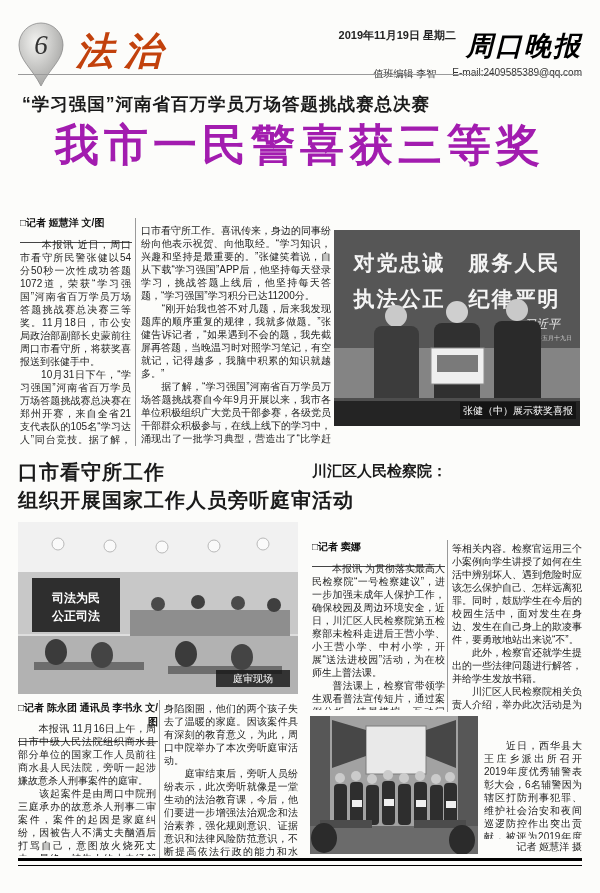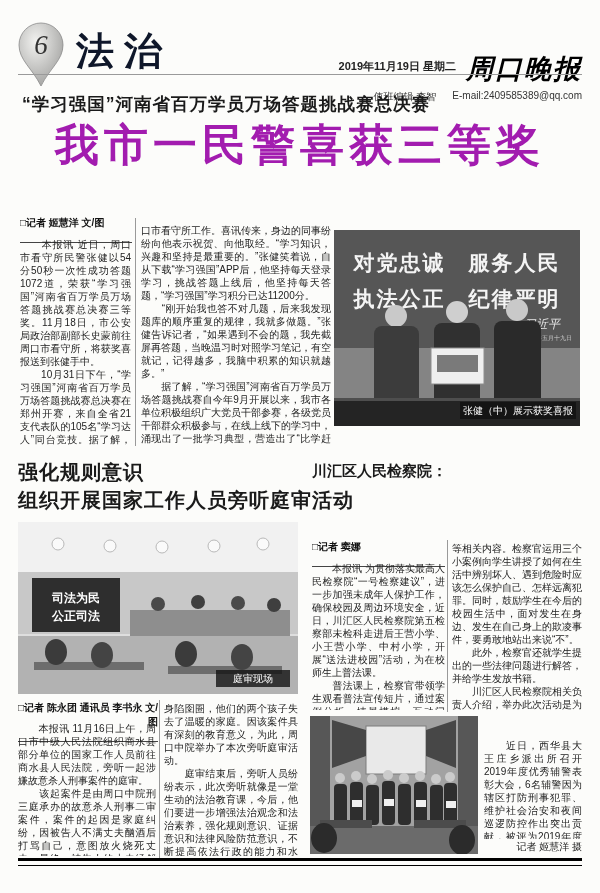--- a/index.html
+++ b/index.html
@@ -11,25 +11,25 @@
   }
   
   .badge-wrap { position:absolute; left:16px; top:22px; width:50px; height:66px; }
   .badge-num {
     position:absolute; left:0; top:0; width:50px; text-align:center;
     font-family:"Liberation Serif", serif; font-style:italic;
     font-size:27px; color:#333; line-height:46px;
   }
   .section-title {
     position:absolute; left:76px; top:26px;
-    font-family:"Liberation Serif", serif; font-weight:bold; 
-    font-size:38px; letter-spacing:10px; color:#0f172a;
+    font-family:"Liberation Serif", serif; font-weight:bold; font-style:italic;
+    font-size:38px; letter-spacing:10px; color:#c2410c;
   }
   .mast-right { position:absolute; right:18px; top:28px; text-align:right; }
-  .mast-line1 { display:flex; align-items:center; justify-content:flex-end; gap:10px;margin-top:23px; }
+  .mast-line1 { display:flex; align-items:flex-start; justify-content:flex-end; gap:10px; }
   .mast-date { font-size:11px; font-weight:bold; color:#222; padding-bottom:5px; }
   .paper-logo {
     font-family:"Liberation Serif", serif; font-weight:bold; font-style:italic;
     font-size:27px; letter-spacing:2px; color:#000;
   }
   .mast-line2 { margin-top:3px; font-size:10px; color:#333; display:flex; gap:16px; justify-content:flex-end; }
   .mast-rule { position:absolute; left:18px; right:18px; top:74px; height:1px; background:#9a9a9a; }
   
   .lead-kicker { position:absolute; left:22px; top:92px; font-size:17.5px; font-weight:bold; letter-spacing:1px; }
   .lead-headline {
@@ -131,21 +131,21 @@
     <rect x="97" y="118" width="53" height="36" fill="#efefef" stroke="#8e8e8e"></rect>
     <rect x="103" y="125" width="41" height="17" fill="#7a7a7a"></rect>
 
     <rect x="0" y="168" width="246" height="28" fill="#242424"></rect>
     <rect x="0" y="168" width="246" height="3" fill="#4e4e4e"></rect>
 
     <rect x="126" y="172" width="116" height="17" fill="#101010" opacity="0.78"></rect>
     <text x="184" y="184" text-anchor="middle" fill="#ffffff" font-size="10">张健（中）展示获奖喜报</text>
   </svg>
 
-  <div class="court-t1">强化规则意识</div>
+  <div class="court-t1">口市看守所工作</div>
   <div class="court-t2">组织开展国家工作人员旁听庭审活动</div>
 
   <svg class="photo" style="left:18px; top:522px;" width="280" height="172" viewBox="0 0 280 172">
     <rect x="0" y="0" width="280" height="172" fill="#dedede"></rect>
     <rect x="0" y="0" width="280" height="50" fill="#f1f1f1"></rect>
     <circle cx="40" cy="22" r="6" fill="#fafafa" stroke="#b9b9b9"></circle>
     <circle cx="92" cy="24" r="6" fill="#fafafa" stroke="#b9b9b9"></circle>
     <circle cx="144" cy="25" r="6" fill="#fafafa" stroke="#b9b9b9"></circle>
     <circle cx="196" cy="24" r="6" fill="#fafafa" stroke="#b9b9b9"></circle>
     <circle cx="245" cy="22" r="6" fill="#fafafa" stroke="#b9b9b9"></circle>

